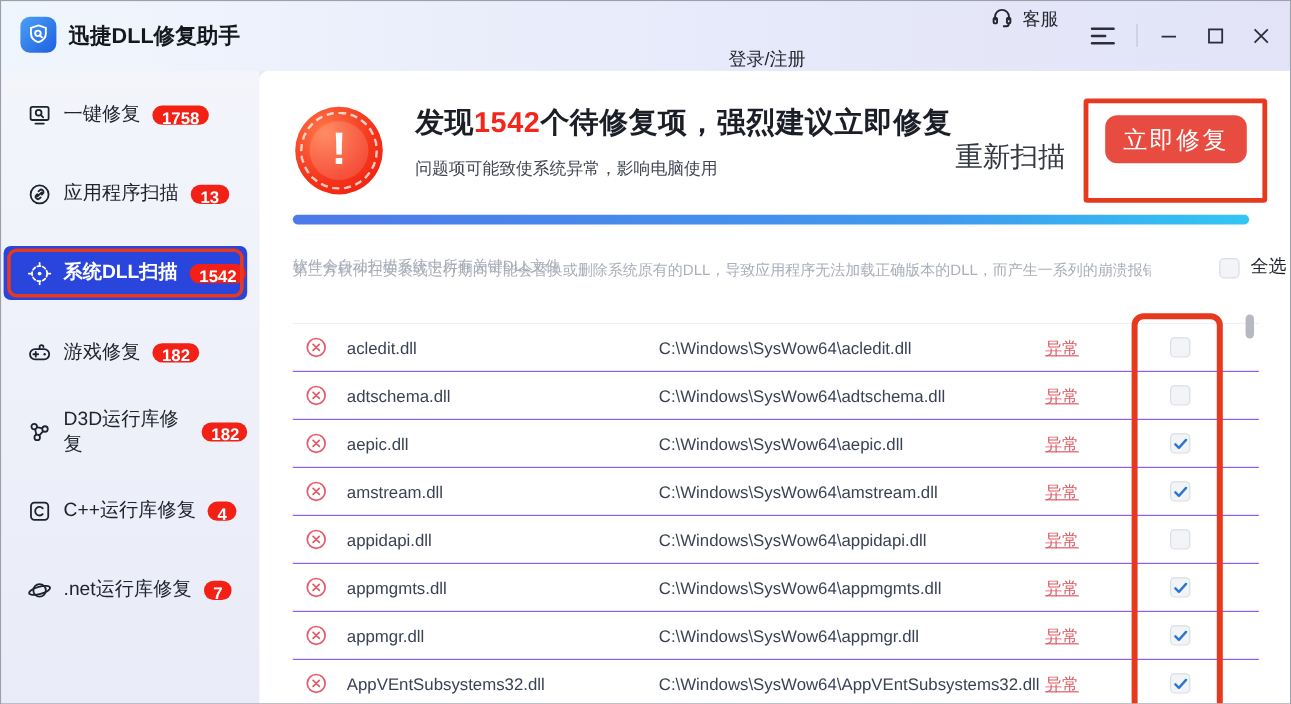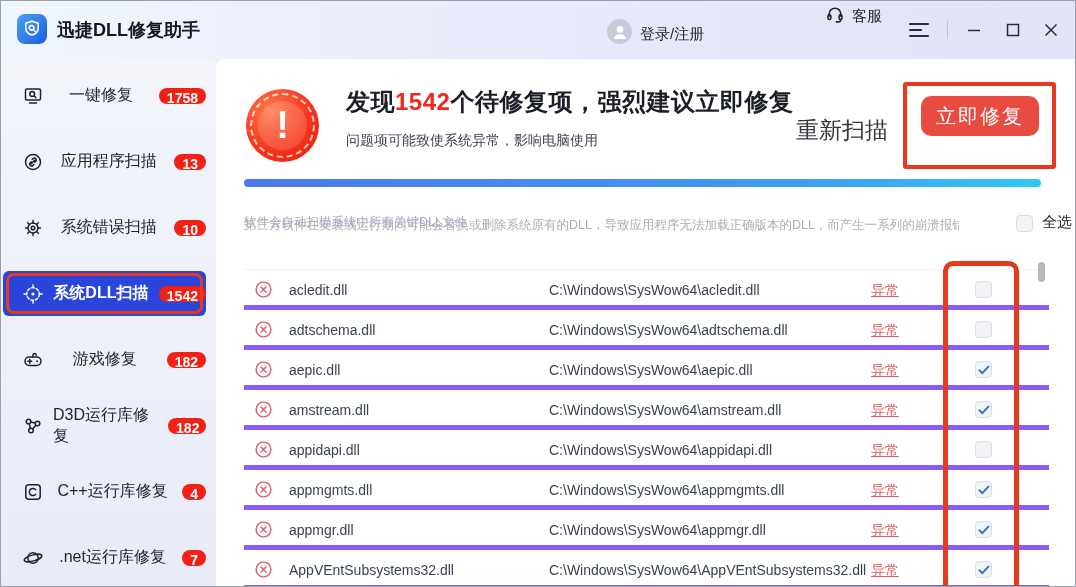--- a/index.html
+++ b/index.html
@@ -6,37 +6,37 @@
   html,body { width:1076px; height:587px; font-family:"Liberation Sans","DejaVu Sans",sans-serif; }
   .app { position:relative; width:1076px; height:587px; overflow:hidden;
          background:#e9ecf8; border:1px solid #9aa1ad; }
 
   
   .topbar { position:absolute; left:0; top:0; width:1076px; height:58px;
             background:linear-gradient(90deg,#f0f6fd 0%,#e7eafa 55%,#e2e3f7 100%); z-index:5; }
   .logo { position:absolute; left:16px; top:13px; width:30px; height:30px; border-radius:8px;
           background:linear-gradient(135deg,#4aa0f5,#1f5fe0); display:flex; align-items:center; justify-content:center; color:#fff; }
   .app-title { position:absolute; left:56px; top:17px; font-size:18px; font-weight:700; color:#15171d; }
-  .login-area { position:absolute; left:606px; top:15px; height:28px; display:flex; align-items:flex-end; gap:8px; cursor:pointer; }
+  .login-area { position:absolute; left:606px; top:15px; height:28px; display:flex; align-items:flex-start; gap:24px; cursor:pointer;flex-direction:column; }
   .avatar { width:25px; height:25px; border-radius:50%; background:#c7cbd7; display:flex; align-items:center; justify-content:center; overflow:hidden; }
   .login-label { font-size:15px; color:#23262e; }
   .service-area { position:absolute; left:824px; top:1px; height:28px; display:flex; align-items:center; gap:7px; cursor:pointer; color:#23262e; }
   .service-label { font-size:15px; }
   .menu-btn { position:absolute; left:908px; top:19px; width:26px; height:20px; display:flex; flex-direction:column; justify-content:center; gap:4px; cursor:pointer; }
   .menu-btn i { display:block; height:2px; background:#2b2e38; border-radius:1px; }
   .menu-btn i:nth-child(1){ width:20px; } .menu-btn i:nth-child(2){ width:13px; } .menu-btn i:nth-child(3){ width:20px; }
   .tb-divider { position:absolute; left:946px; top:19px; width:1px; height:19px; background:#c2c5d4; }
   .win-btn { position:absolute; top:16px; width:26px; height:26px; display:flex; align-items:center; justify-content:center; cursor:pointer; color:#2b2e38; }
   .win-min{ left:960px; } .win-max{ left:999px; } .win-close{ left:1037px; }
 
   
   .sidebar { position:absolute; left:0; top:58px; width:215px; height:529px;
              background:linear-gradient(180deg,#f3f5fb 0%,#e9ecf8 100%); padding-top:14px; z-index:4; }
   .side-item { position:relative; height:45px; margin:0 10px 21px 2px; display:flex; align-items:center; gap:10px;
-               padding-left:20px; font-size:16px; color:#20242e; cursor:pointer; border-radius:6px;justify-content:space-between; }
+               padding-left:20px; font-size:16px; color:#20242e; cursor:pointer; border-radius:6px; }
   .side-icon { width:20px; height:20px; flex:0 0 20px; display:flex; align-items:center; justify-content:center; color:#1c2230; }
   .side-item.selected { background:var(--accent,#2945db); color:#fff; font-weight:700; }
   .side-item.selected .side-icon { color:#fff; }
   .side-item.selected::after { content:""; position:absolute; inset:2px 3px; border:3px solid var(--annot,#e7391d); border-radius:8px; pointer-events:none; }
   .side-badge { background:var(--badge,#f32015); color:#fff; font-size:14px; font-weight:700;
                 height:16px; line-height:21px; border-radius:11px; padding:0 8px; min-width:21px; text-align:center; }
 
   
   .main { position:absolute; left:215px; top:58px; width:861px; height:529px; background:#fff;
           border-radius:8px 0 0 0; overflow:hidden; z-index:3; }
@@ -67,21 +67,21 @@
 
   .select-all { position:absolute; left:756px; top:154px; display:flex; align-items:flex-end; gap:9px;padding-left:44px; }
   .select-all-label { font-size:15px; color:#1e222b; }
 
   .cb { width:17px; height:17px; border-radius:4px; border:1px solid #d9dde5; background:#f3f4f7;
         display:flex; align-items:center; justify-content:center; cursor:pointer; }
   .cb svg { display:none; }
   .cb.checked svg { display:block; }
 
   .dll-table { position:absolute; left:28px; top:210px; width:805px; border-top:1px solid #f0f1f6; }
-  .row { position:relative; height:40px; border-bottom:5px solid #8b5cf6; }
+  .row { position:relative; height:40px; border-bottom:1px solid #8b5cf6; }
   .row-x { position:absolute; left:10px; top:10px; width:19px; height:19px; color:#e05c6a; }
   .row-name { position:absolute; left:45px; top:12px; font-size:14px; color:#3a4256; }
   .row-path { position:absolute; left:305px; top:12px; font-size:14px; color:#3a4256; }
   .row-status { position:absolute; left:627px; top:12px; font-size:14px; color:#e05c64;text-decoration:underline; }
   .row-cb { position:absolute; left:731px; top:11px; }
 
   .col-annot { position:absolute; left:727px; top:202px; width:76px; height:400px;
                border:5px solid var(--annot,#e7391d); border-radius:10px; pointer-events:none; z-index:6; }
   .scroll-thumb { position:absolute; left:822px; top:203px; width:7px; height:20px; border-radius:4px; background:#b7b9c0; cursor:pointer; z-index:2; }
 </style>
@@ -163,31 +163,20 @@
       <span class="side-icon">
           <svg width="20" height="20" viewBox="0 0 20 20" fill="none" stroke="currentColor" stroke-width="1.5" stroke-linecap="round">
             <circle cx="10" cy="10" r="7.5"></circle>
             <path d="M8.3 11.7l3.4-3.4M9.1 7.5l.9-.9a1.9 1.9 0 012.7 2.7l-.9.9M10.9 12.5l-.9.9a1.9 1.9 0 01-2.7-2.7l.9-.9"></path>
           </svg>
         </span>
       <span class="side-label">应用程序扫描</span>
       <span class="side-badge">13</span>
     </div>
 
-    <div class="side-item">
-      <span class="side-icon">
-          <svg width="20" height="20" viewBox="0 0 20 20" fill="none" stroke="currentColor" stroke-width="1.5" stroke-linecap="round">
-            <circle cx="10" cy="10" r="5"></circle>
-            <circle cx="10" cy="10" r="1.8"></circle>
-            <path d="M15 10h2.5M10 15v2.5M5 10H2.5M10 5V2.5M13.54 13.54l1.76 1.76M6.46 13.54l-1.76 1.76M6.46 6.46L4.7 4.7M13.54 6.46l1.76-1.76"></path>
-          </svg>
-        </span>
-      <span class="side-label">系统错误扫描</span>
-      <span class="side-badge">10</span>
-    </div>
 
     <div class="side-item selected">
       <span class="side-icon">
           <svg width="20" height="20" viewBox="0 0 20 20" fill="none" stroke="currentColor" stroke-width="1.5" stroke-linecap="round">
             <circle cx="10" cy="10" r="6.3" stroke-dasharray="2.6 2"></circle>
             <circle cx="10" cy="10" r="1.6" fill="currentColor" stroke="none"></circle>
             <path d="M10 1v2.2M10 16.8V19M1 10h2.2M16.8 10H19"></path>
           </svg>
         </span>
       <span class="side-label">系统DLL扫描</span>

